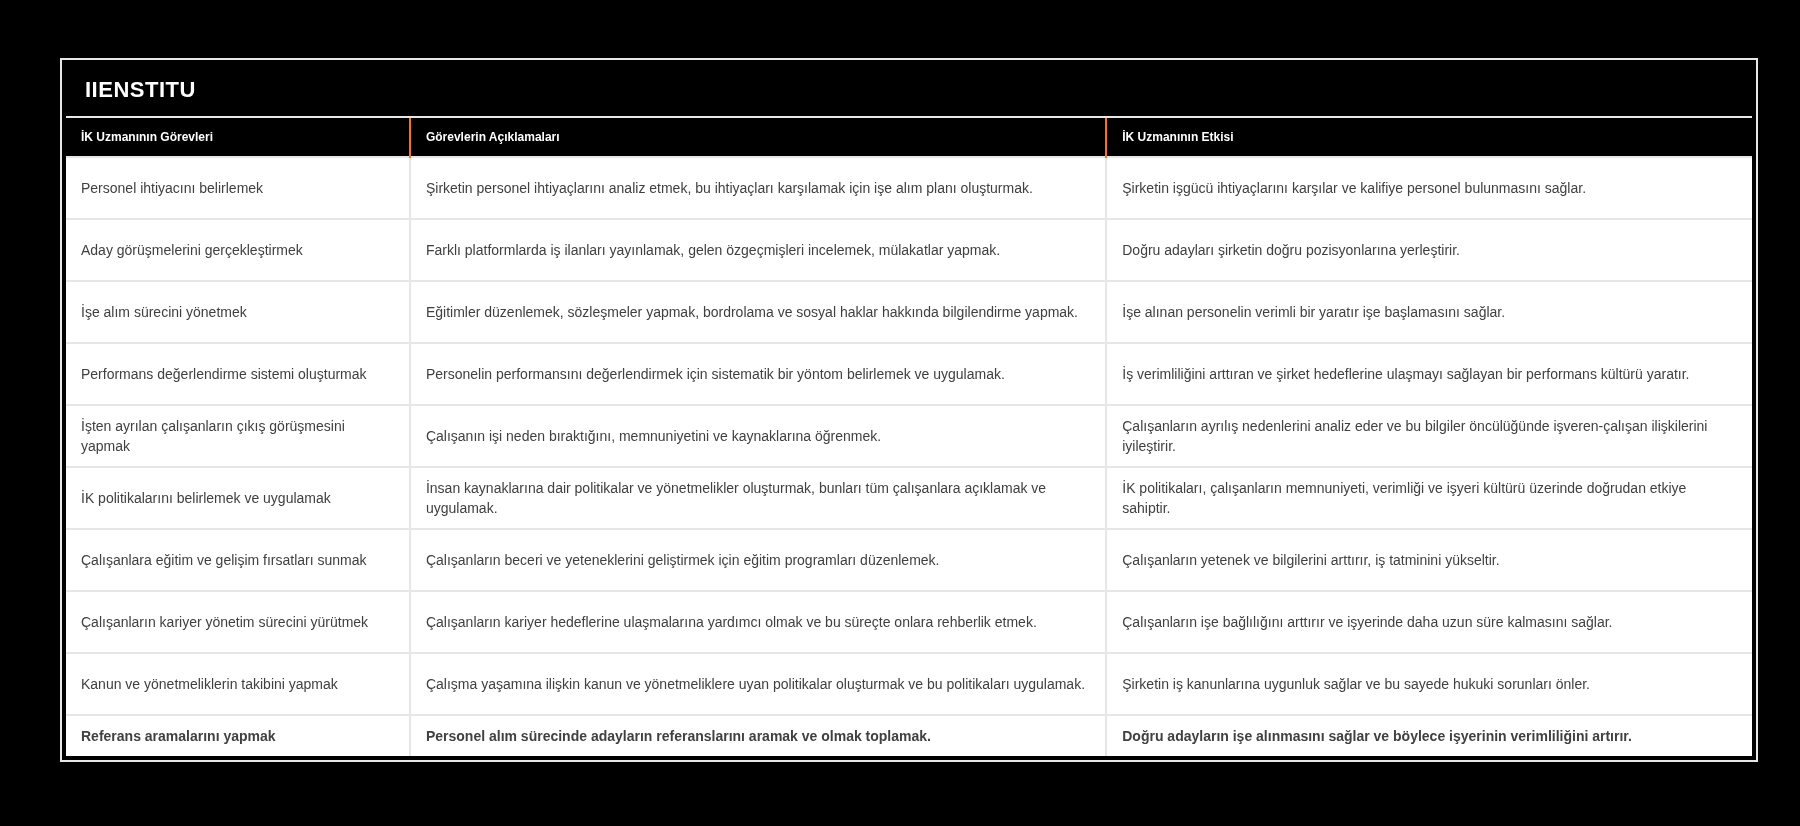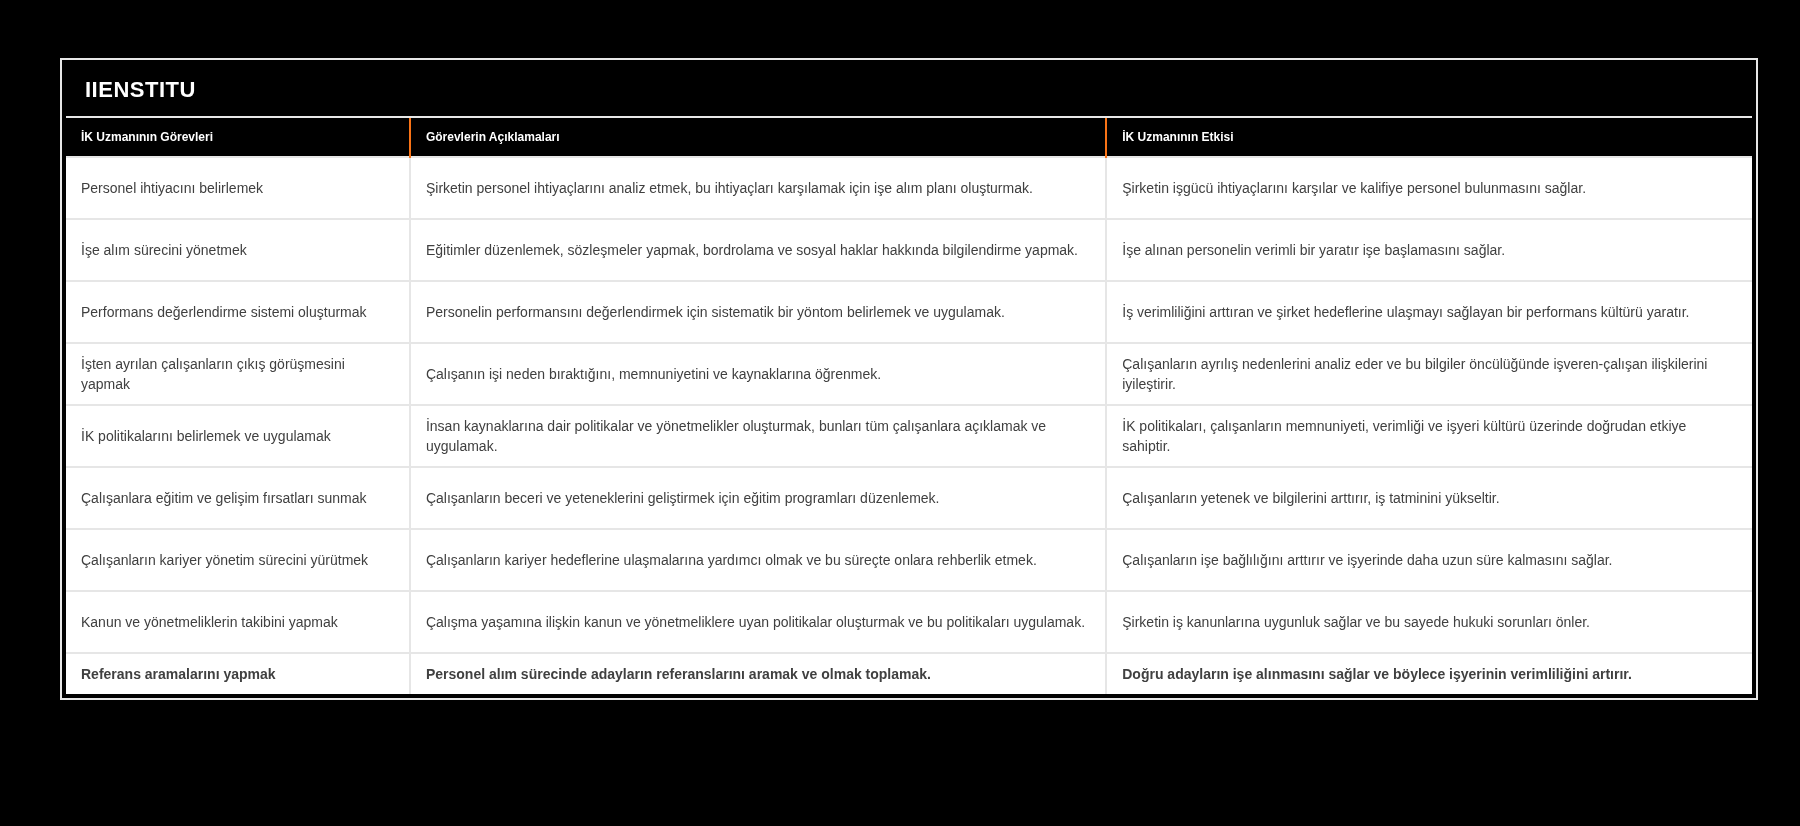--- a/index.html
+++ b/index.html
@@ -89,20 +89,25 @@
           <th>İK Uzmanının Etkisi</th>
         </tr>
       </thead>
       <tbody>
         <tr>
           <td>Personel ihtiyacını belirlemek</td>
           <td>Şirketin personel ihtiyaçlarını analiz etmek, bu ihtiyaçları karşılamak için işe alım planı oluşturmak.</td>
           <td>Şirketin işgücü ihtiyaçlarını karşılar ve kalifiye personel bulunmasını sağlar.</td>
         </tr>
         <tr>
+          <td>Aday görüşmelerini gerçekleştirmek</td>
+          <td>Farklı platformlarda iş ilanları yayınlamak, gelen özgeçmişleri incelemek, mülakatlar yapmak.</td>
+          <td>Doğru adayları şirketin doğru pozisyonlarına yerleştirir.</td>
+        </tr>
+        <tr>
           <td>İşe alım sürecini yönetmek</td>
           <td>Eğitimler düzenlemek, sözleşmeler yapmak, bordrolama ve sosyal haklar hakkında bilgilendirme yapmak.</td>
           <td>İşe alınan personelin verimli bir yaratır işe başlamasını sağlar.</td>
         </tr>
         <tr>
           <td>Performans değerlendirme sistemi oluşturmak</td>
           <td>Personelin performansını değerlendirmek için sistematik bir yöntom belirlemek ve uygulamak.</td>
           <td>İş verimliliğini arttıran ve şirket hedeflerine ulaşmayı sağlayan bir performans kültürü yaratır.</td>
         </tr>
         <tr>

